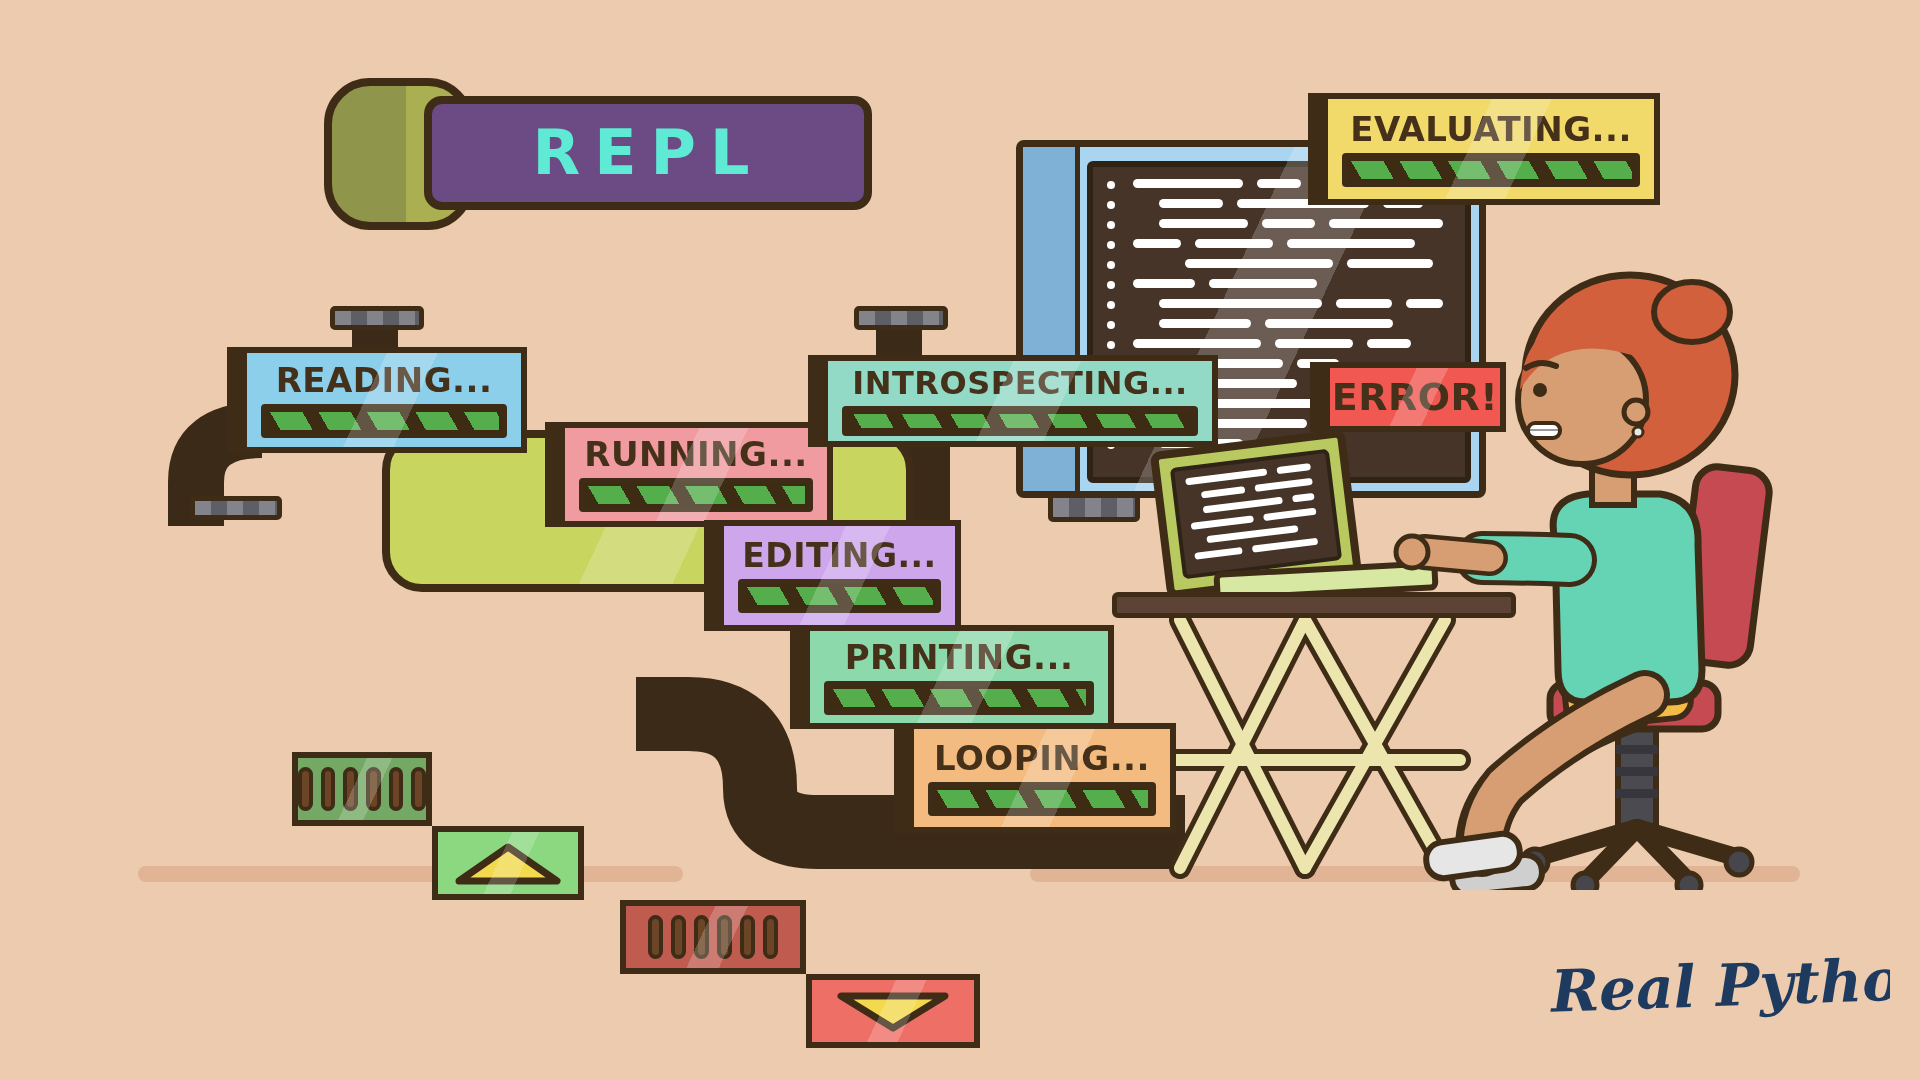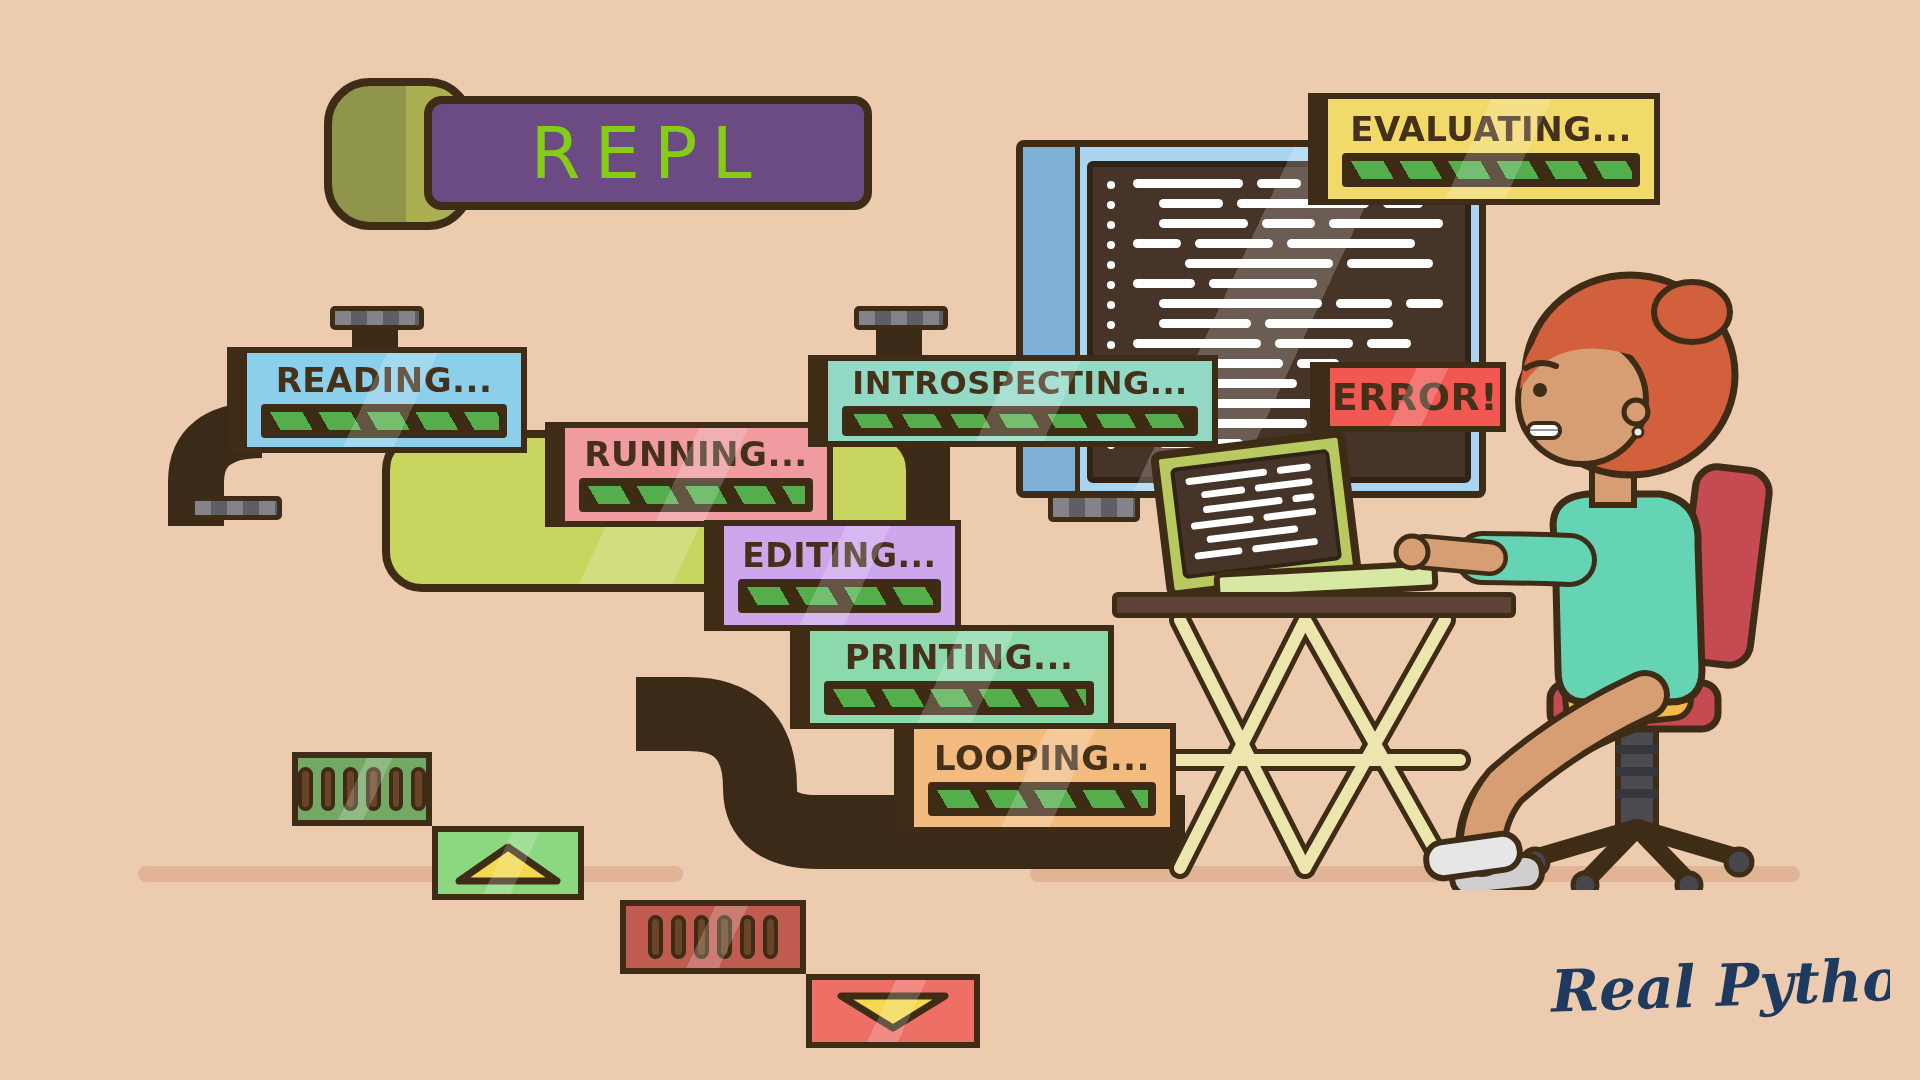--- a/index.html
+++ b/index.html
@@ -141,21 +141,21 @@
           </div>
         </div>
     </div>
   </div>
 
   <div class="abs" style="left:324px;top:78px;width:150px;height:152px;border:8px solid #3e2c16;border-radius:46px;box-sizing:border-box;
               background:linear-gradient(90deg,#8f954a 0 55%,#aab052 55%);z-index:19;"></div>
   <div class="abs sheen" style="left:382px;top:72px;width:532px;height:162px;border:8px solid #3e2c16;border-radius:40px;box-sizing:border-box;background:#c8d55f;z-index:20;"></div>
   <div class="abs" style="left:424px;top:96px;width:448px;height:114px;border:8px solid #3e2c16;border-radius:18px;box-sizing:border-box;background:#6c4a84;
               display:flex;align-items:center;justify-content:center;z-index:21;">
-    <span style="color:#84cc16;font-weight:normal;font-size:72px;letter-spacing:14px;line-height:1;">REPL</span>
+    <span style="color:#5eead4;font-weight:bold;font-size:62px;letter-spacing:14px;line-height:1;">REPL</span>
   </div>
 
   <div class="abs outline riveted sheen" style="left:292px;top:232px;width:140px;height:74px;background:#74a865;z-index:20;">
     <div class="slotrow">
       <span class="slot"></span>
         <span class="slot"></span>
         <span class="slot"></span>
       <span class="slot"></span>
         <span class="slot"></span>
         <span class="slot"></span>

